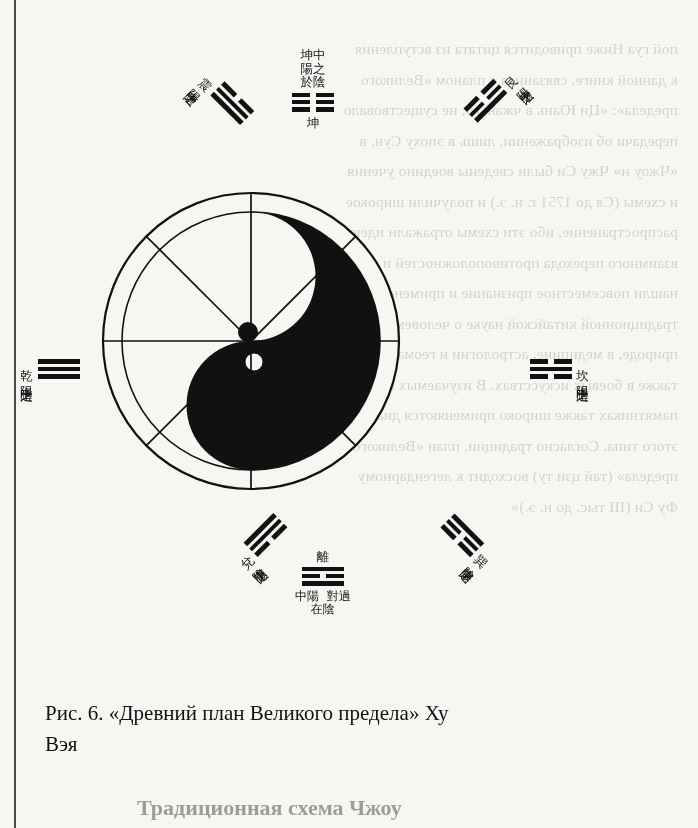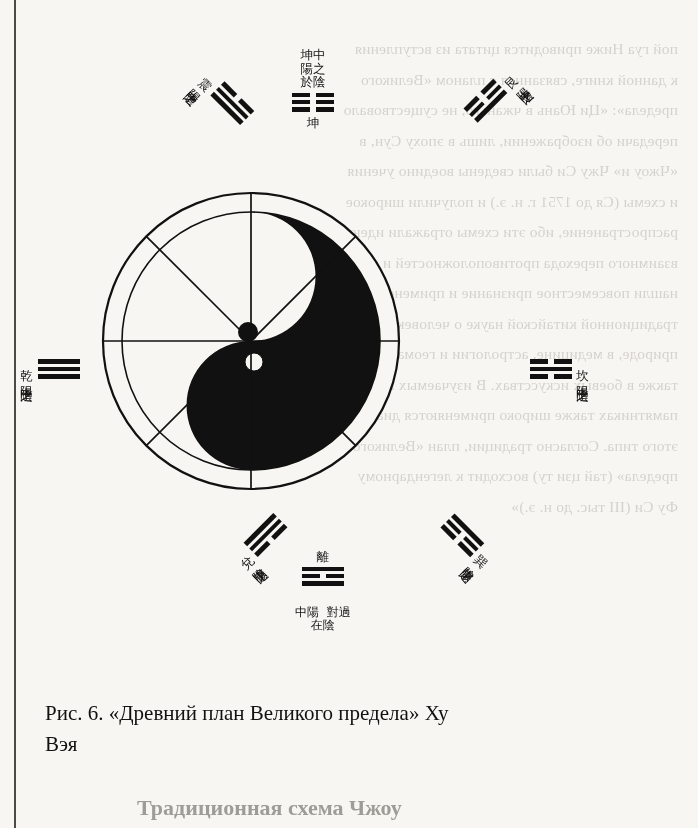--- a/index.html
+++ b/index.html
@@ -254,21 +254,21 @@
       </div>
     </div>
 
     <div class="tri" style="left:295px; top:550px;">
       <div class="cjk" style="margin-bottom:3px;">離</div>
       <div class="bars">
         <div class="bar"></div>
         <div class="bar broken"></div>
         <div class="bar"></div>
       </div>
-      <div class="pairtxt" style="margin-top:20px;">中陽  對過
+      <div class="pairtxt" style="margin-top:4px;">中陽  對過
 在陰</div>
     </div>
 
     <div class="tri" style="left:200px; top:500px; transform: rotate(-45deg); transform-origin: right top;">
       <div class="lbl-row">
         <div class="cjk side" style="height:58px;">兌 陰中之陽</div>
         <div class="bars">
           <div class="bar"></div>
           <div class="bar"></div>
           <div class="bar broken"></div>

